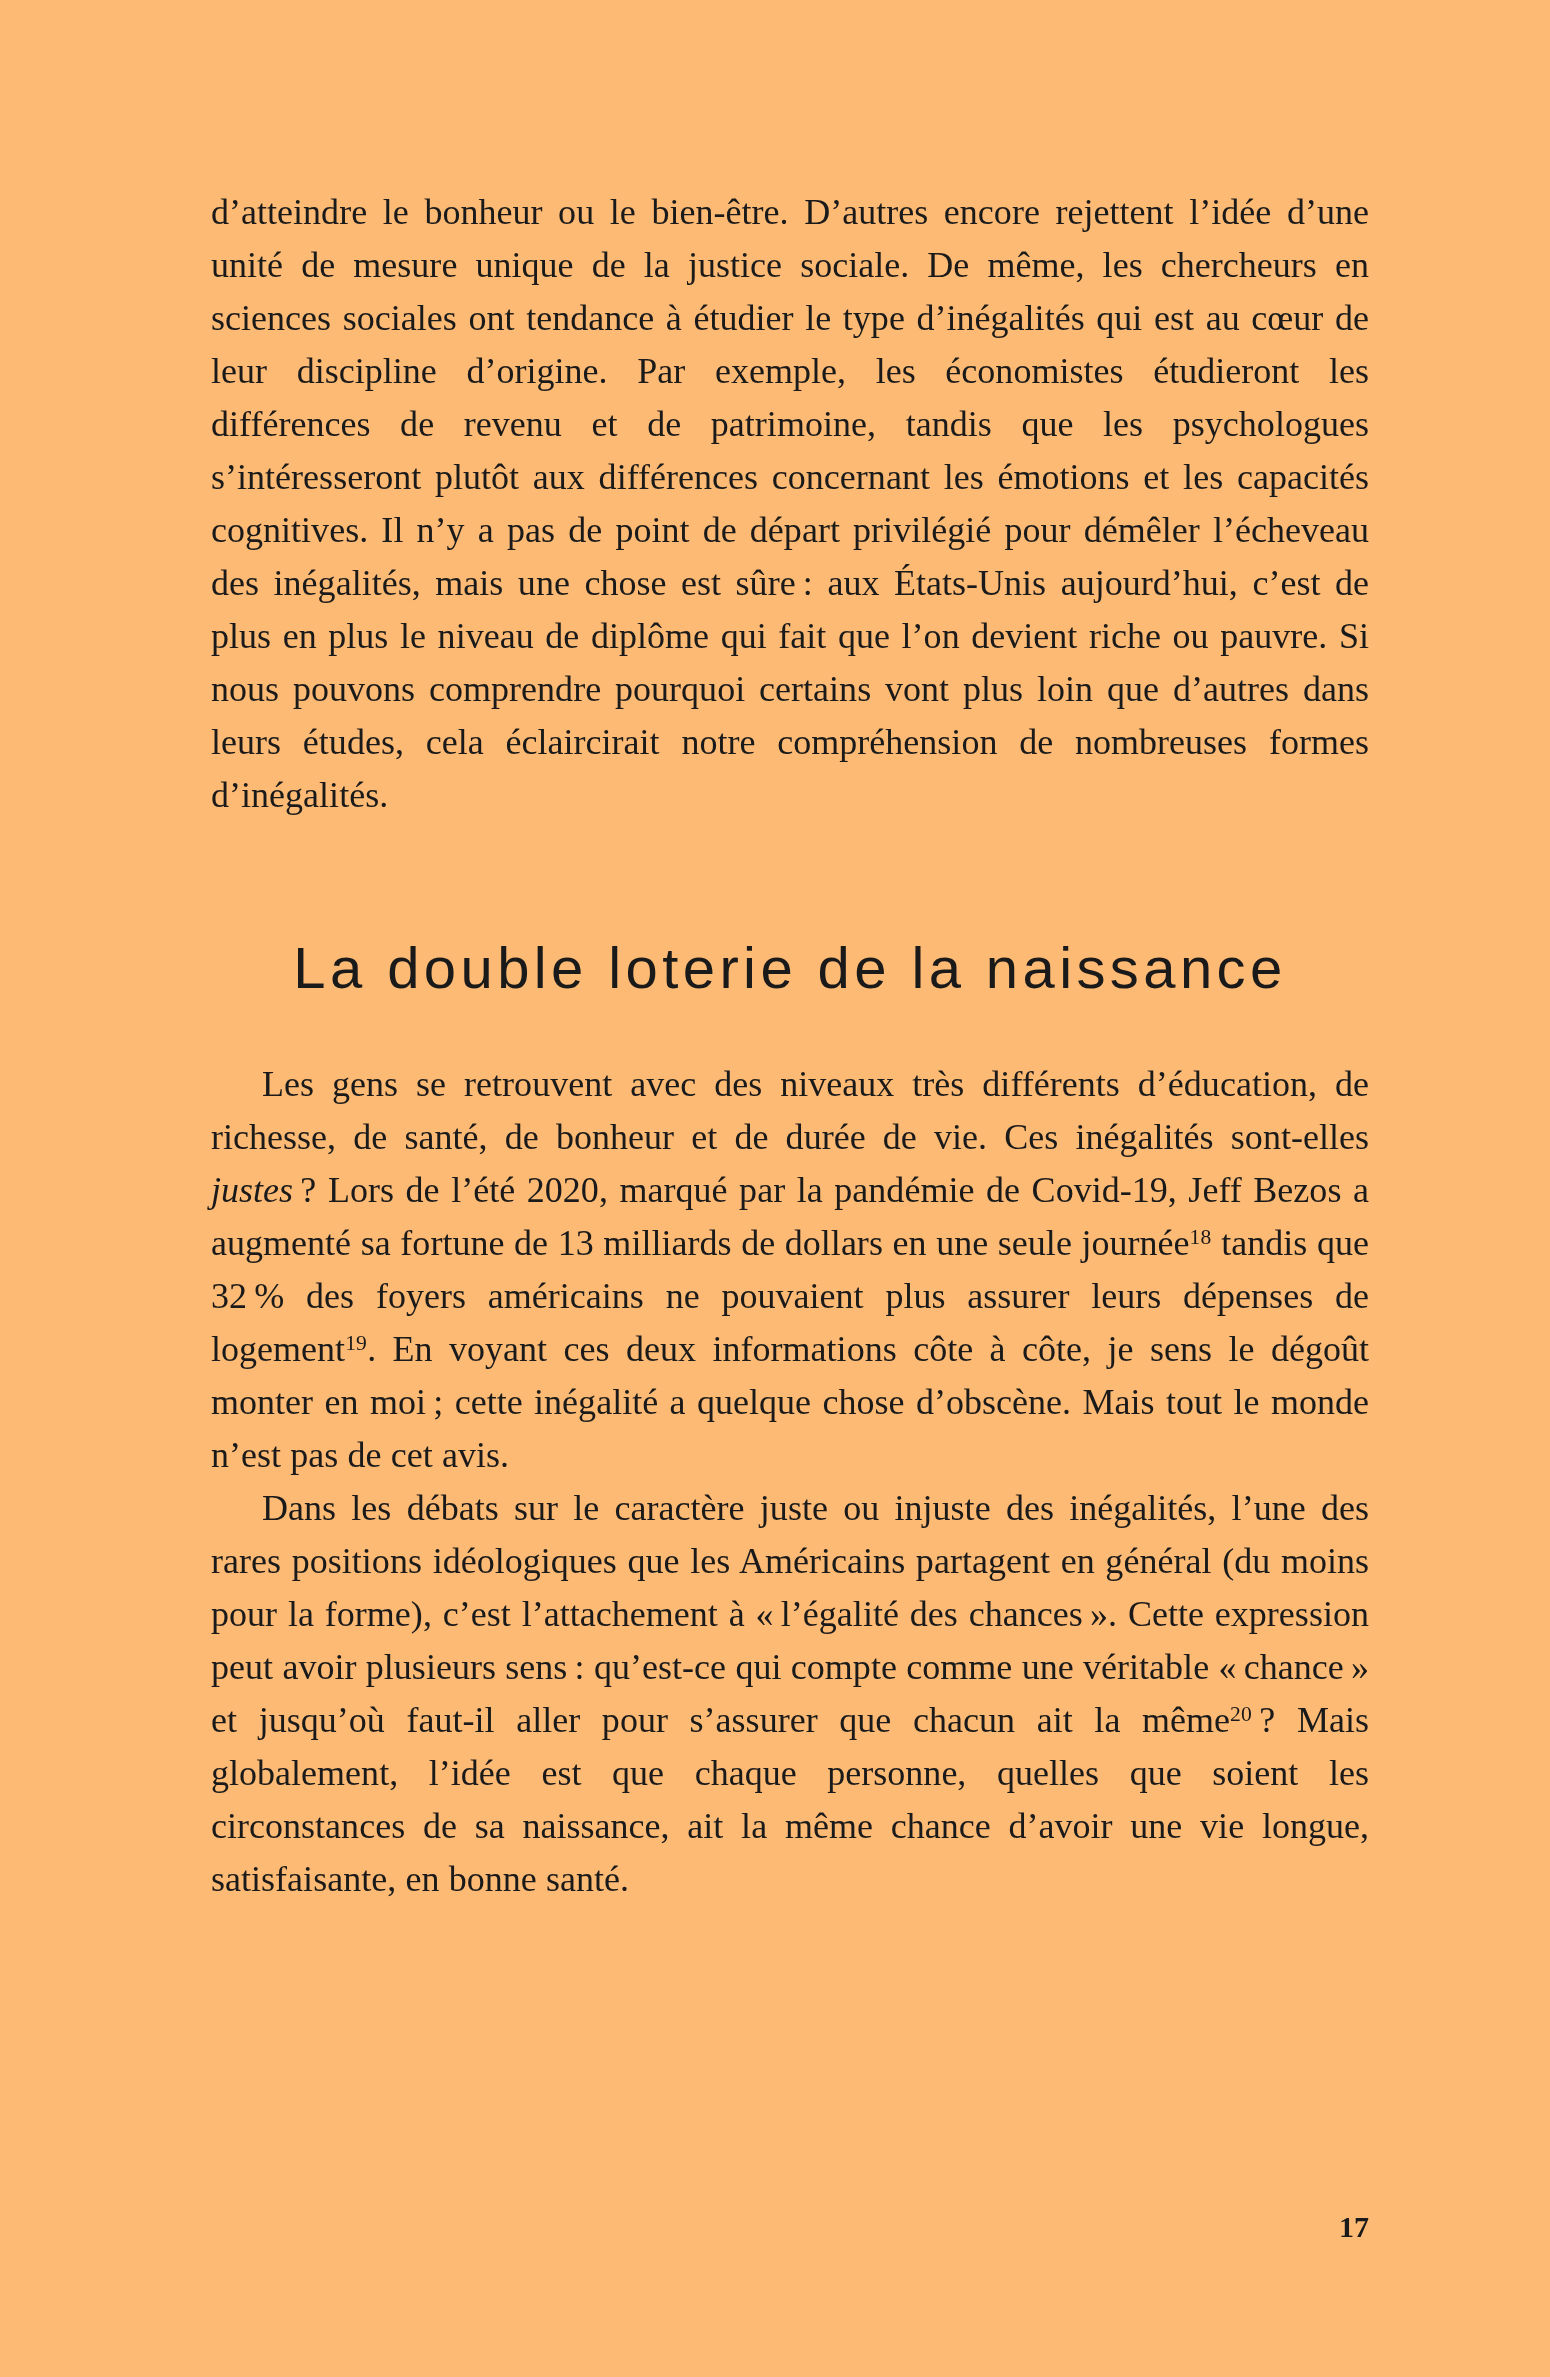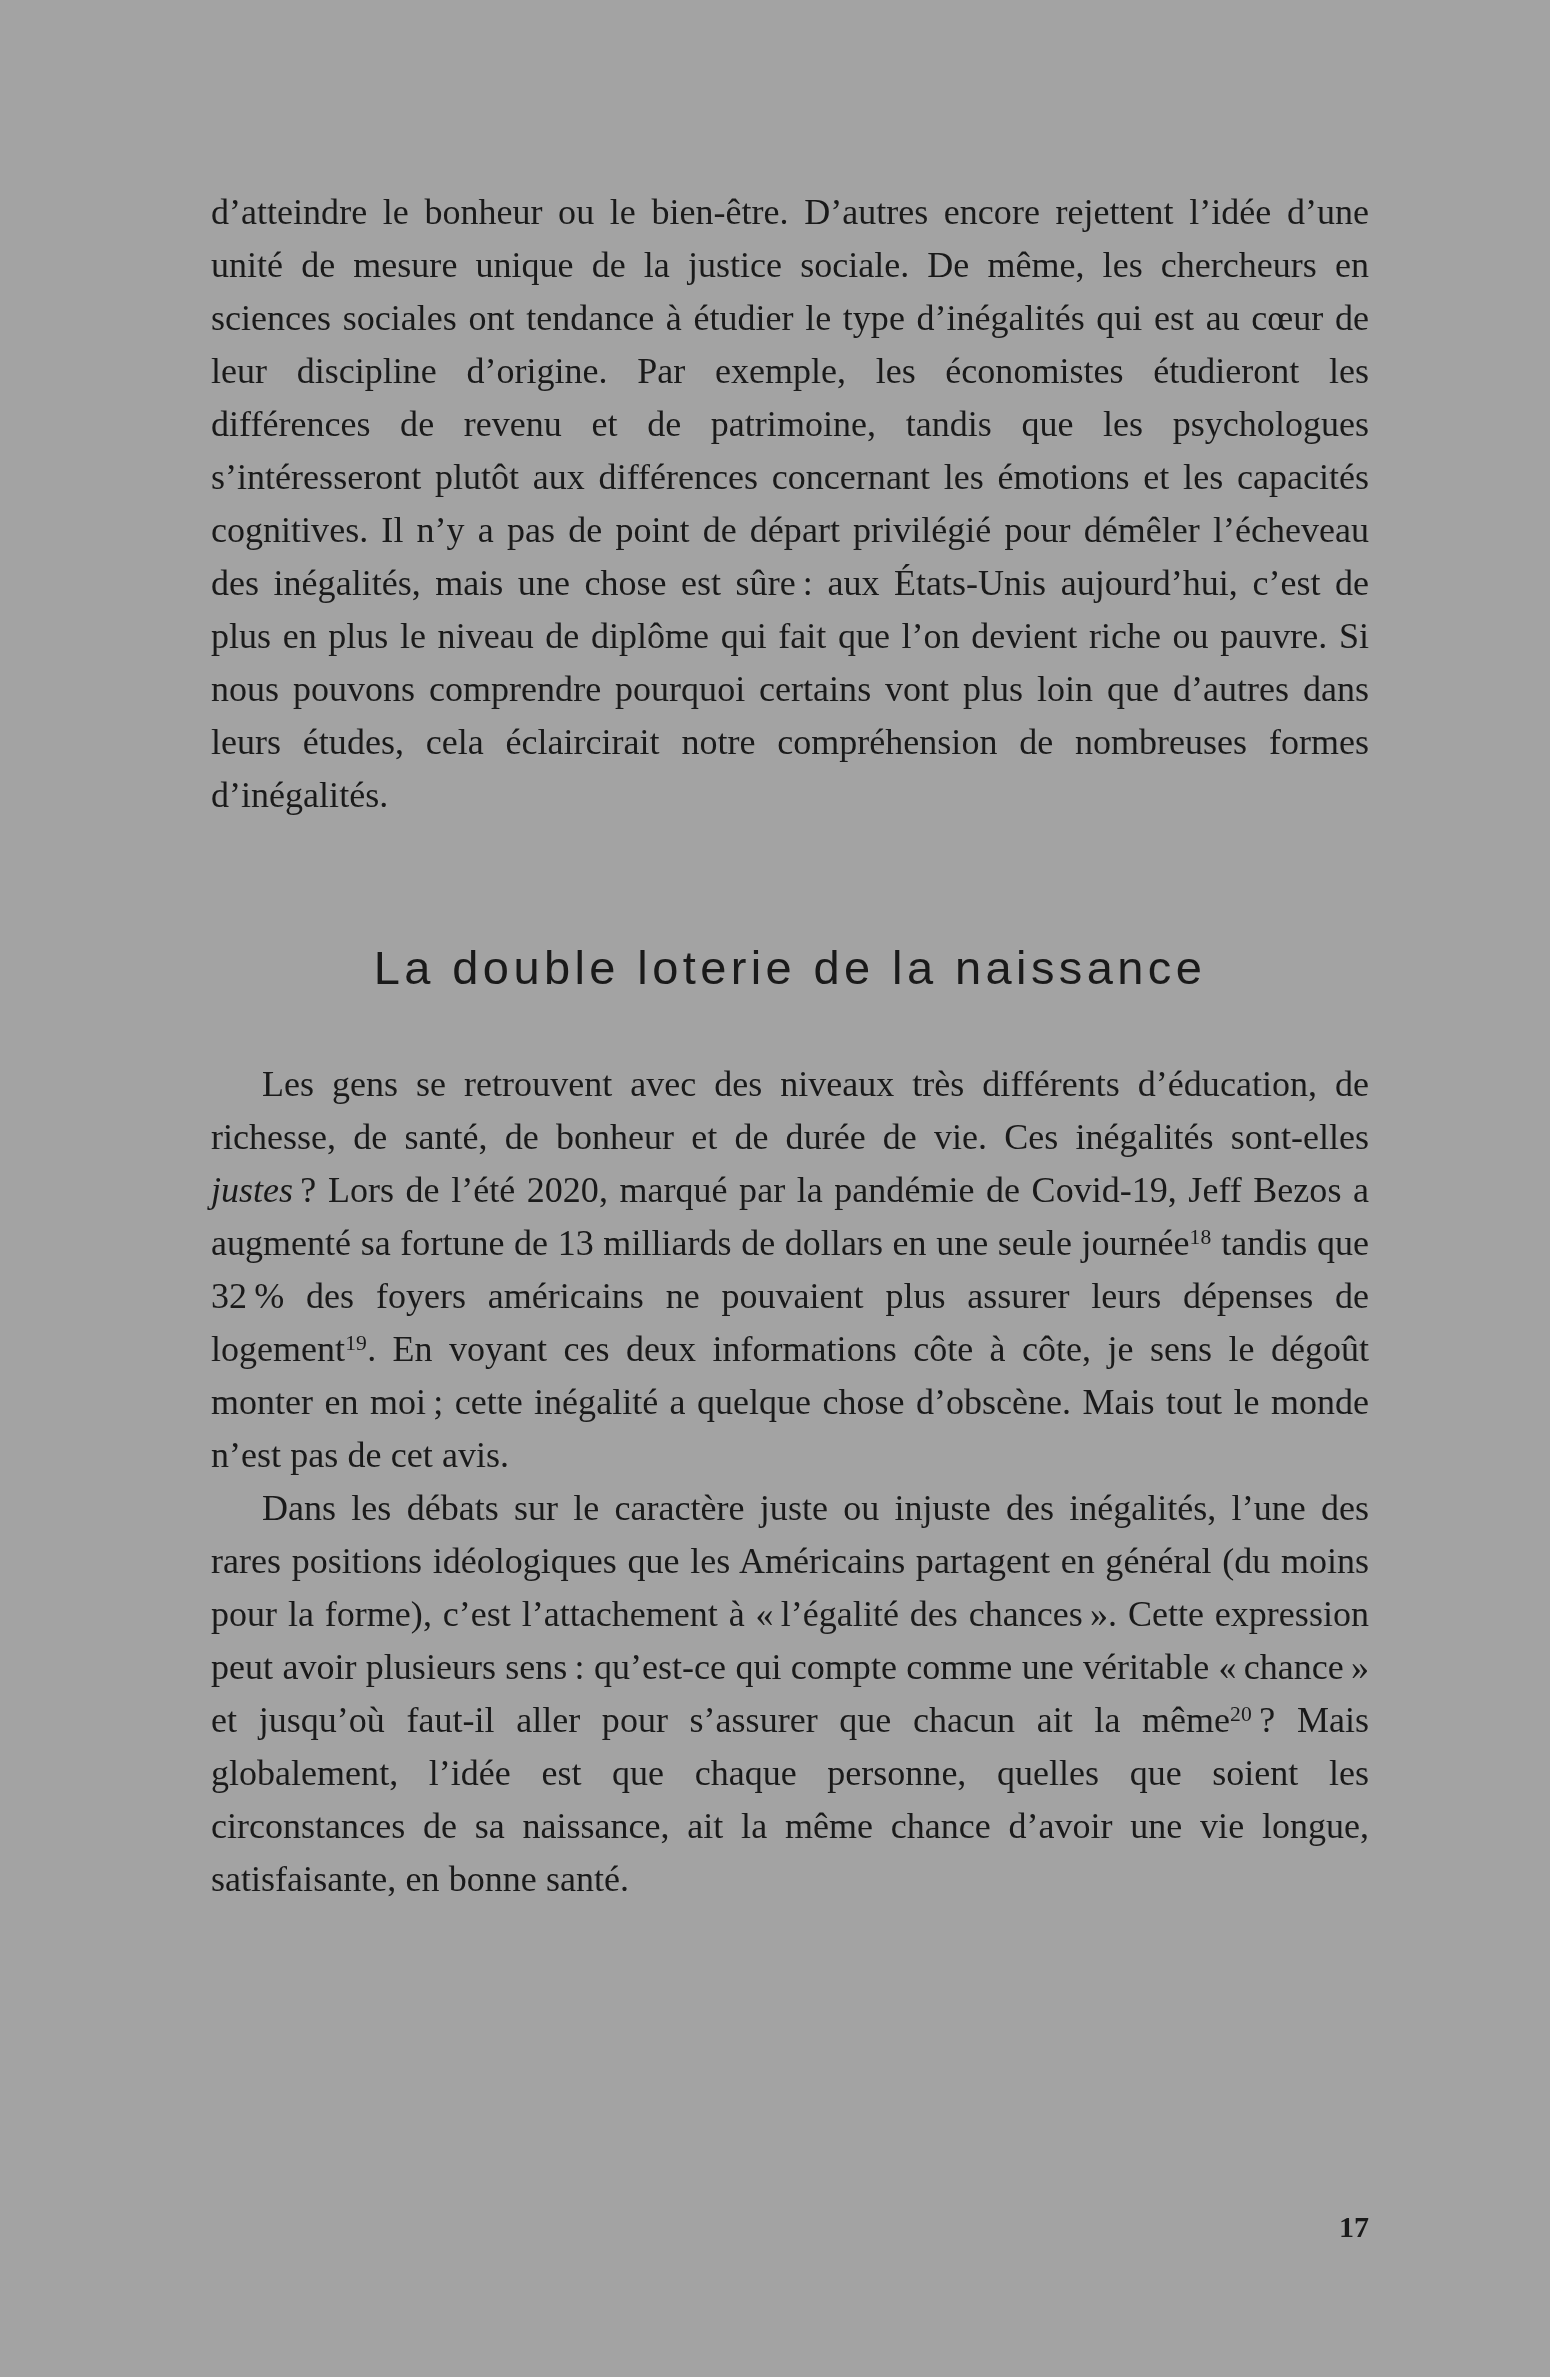--- a/index.html
+++ b/index.html
@@ -18,21 +18,21 @@
     color: #1a1a1a;
     -webkit-font-smoothing: antialiased;
   }
 
   .page {
     position: absolute;
     left: 0;
     top: 0;
     width: 1550px;
     height: 2378px;
-    background: #a3a3a3;
+    background: #fdba74;
   }
 
   p.body-par {
     margin: 0;
     font-size: 36px;
     line-height: 53px;
     text-align: justify;
     text-justify: inter-word;
     letter-spacing: 0.02px;
     word-spacing: 0.2px;
@@ -71,21 +71,21 @@
 
   
   .section-heading {
     position: absolute;
     left: 211px;
     top: 940px;
     width: 1158px;
     margin: 0;
     font-family: "Liberation Sans", "DejaVu Sans", sans-serif;
     font-weight: 400;
-    font-size: 47px;
+    font-size: 58px;
     line-height: 55px;
     letter-spacing: 4.4px;
     text-align: center;
     color: #1a1a1a;
     white-space: nowrap;
   }
 
   
   .par-block-1 { position: absolute; left: 211px; top: 186px; width: 1158px; }
   .par-block-2 { position: absolute; left: 211px; top: 1058px; width: 1158px; }

